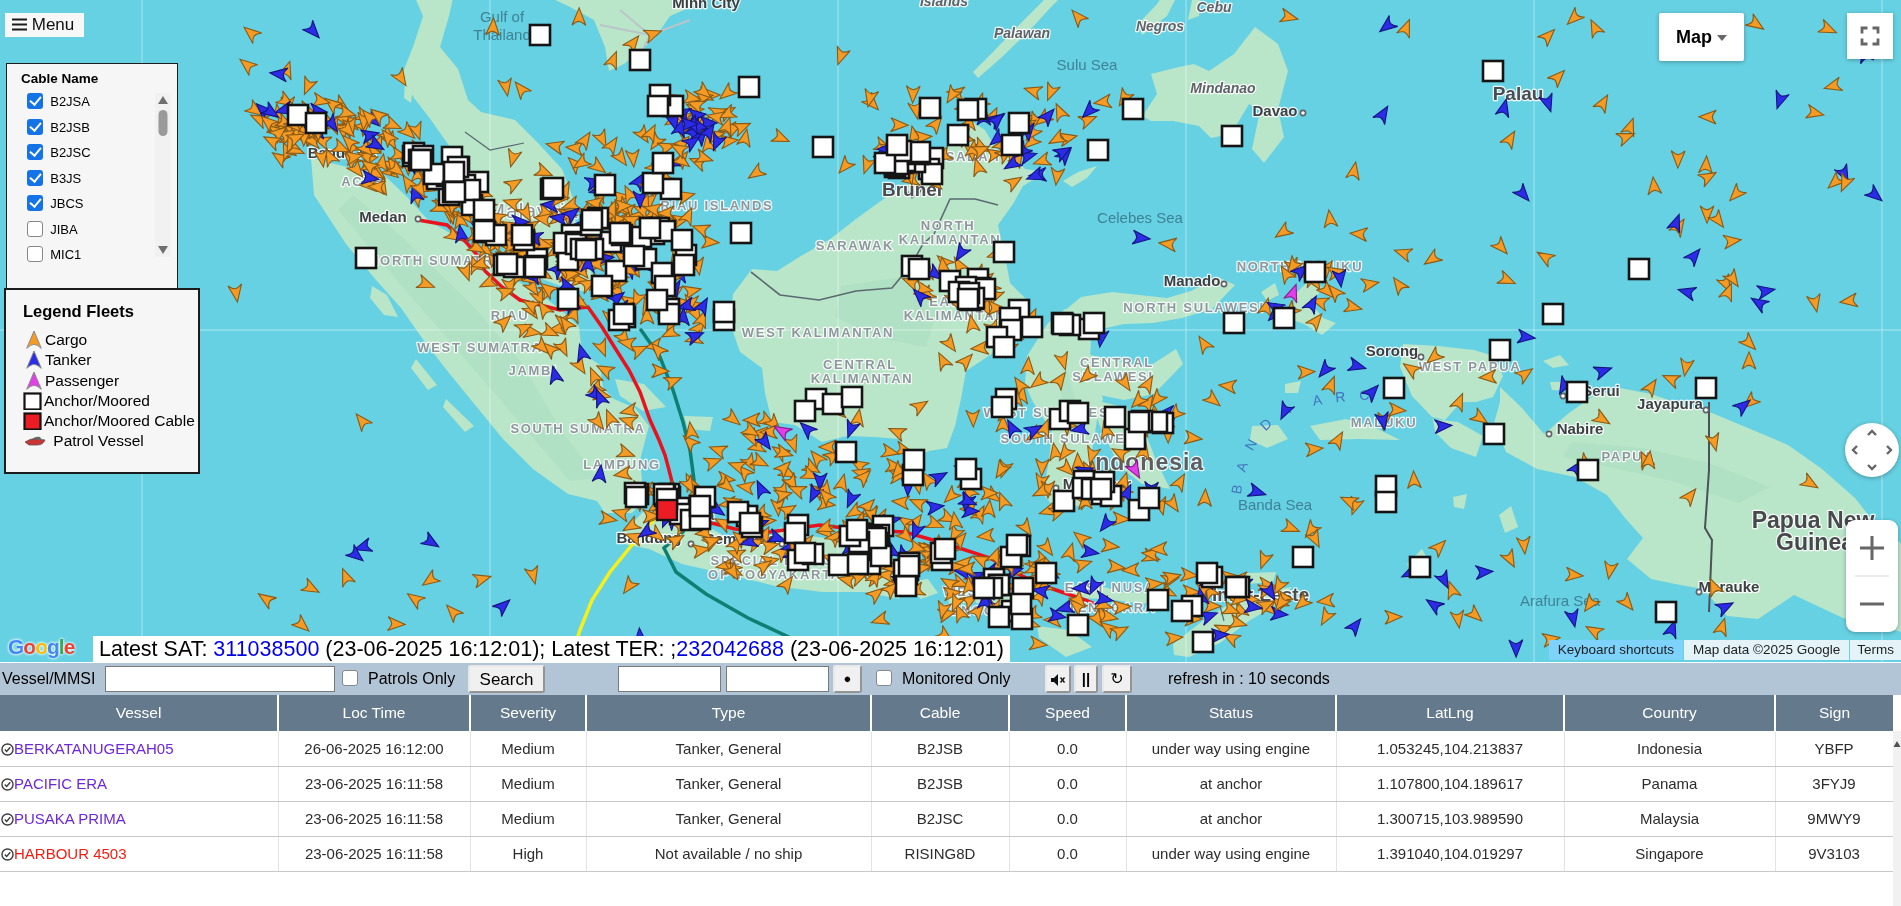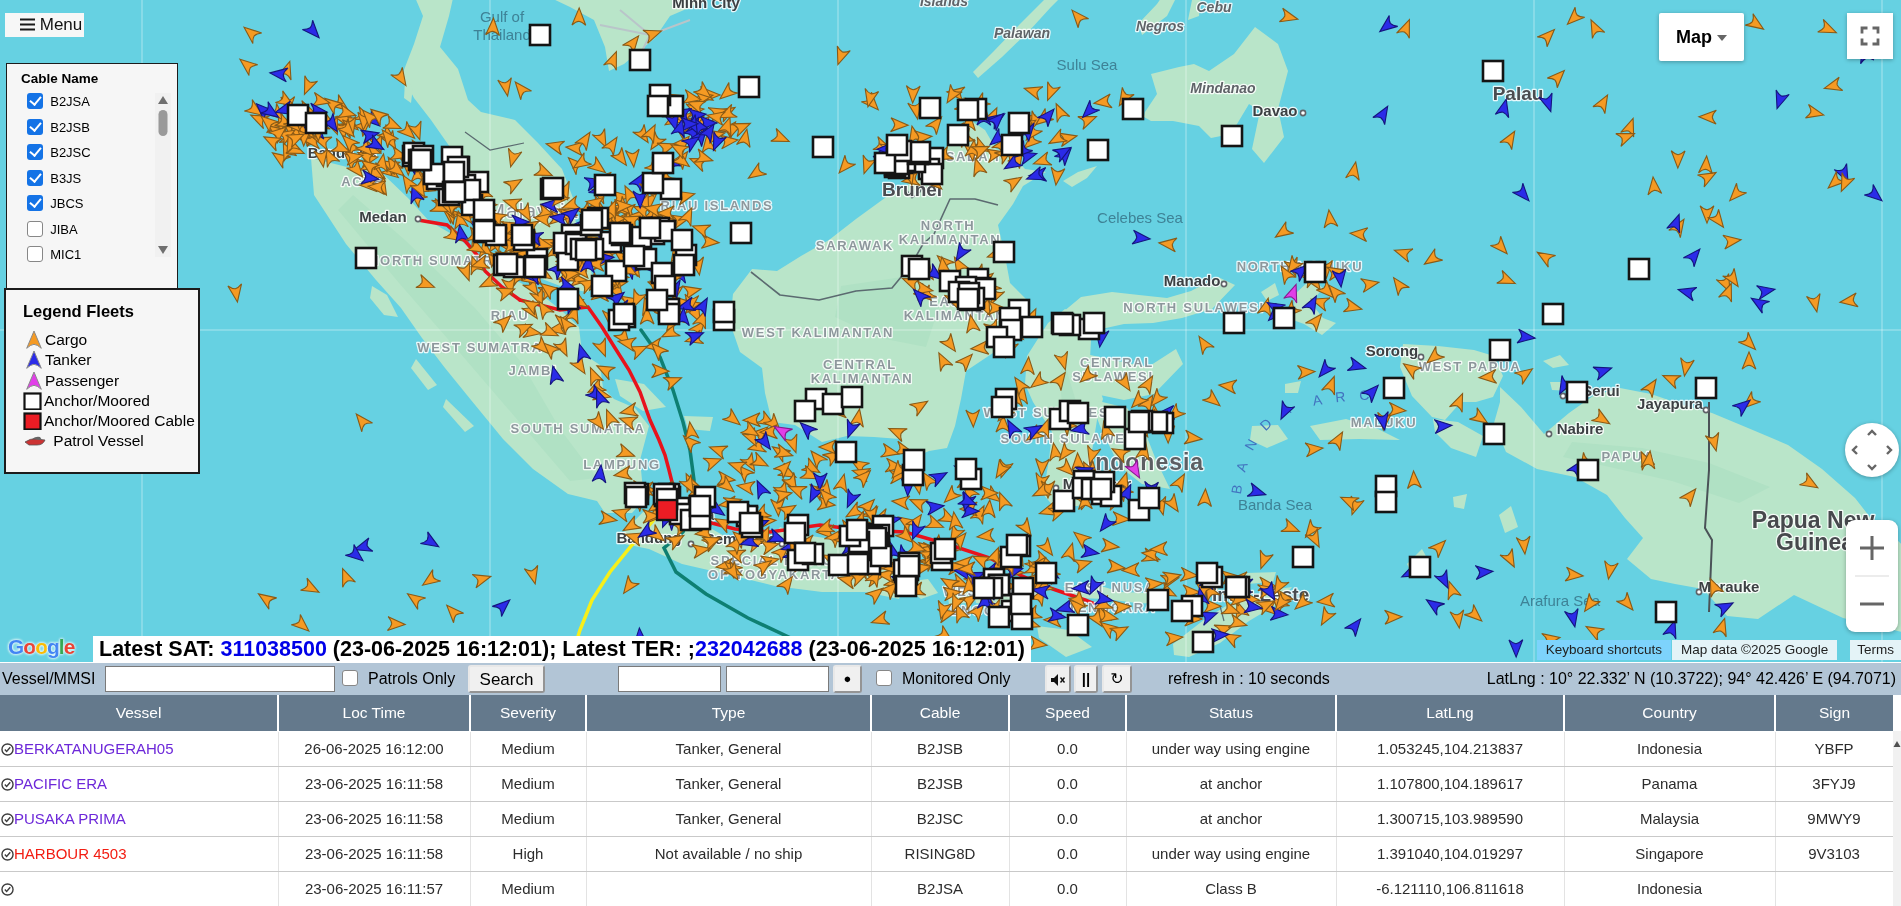--- a/index.html
+++ b/index.html
@@ -1649,21 +1649,21 @@
 <use href="#q" class="w" x="1207" y="573"></use>
 <use href="#q" class="w" x="1236" y="587"></use>
 <use href="#q" class="w" x="1046" y="573"></use>
 <use href="#q" class="w" x="1004" y="252"></use>
 <use href="#q" class="w" x="316" y="123"></use>
 <use href="#q" class="w" x="1553" y="314"></use>
 <use href="#q" class="w" x="682" y="240"></use>
 <use href="#q" class="w" x="1386" y="502"></use>
 </svg>
 
-<div style="position:absolute;left:5px;top:13px;width:79px;height:24px;background:#f7f7f7;font-size:17px;color:#111;line-height:24px;padding-left:15px">
+<div style="position:absolute;left:5px;top:13px;width:79px;height:24px;background:#f7f7f7;font-size:17px;color:#111;line-height:24px;padding-left:7px">
 <svg width="15" height="13" style="vertical-align:-1px">
         <rect width="15" height="2" y="0.5" fill="#1a1a1a"></rect>
         <rect width="15" height="2" y="5.5" fill="#1a1a1a"></rect>
         <rect width="15" height="2" y="10.5" fill="#1a1a1a"></rect>
       </svg> Menu</div>
 
 <div class="panel" style="left:6px;top:63px;width:172px;height:243px;border-width:1.5px;font-size:13px">
 <div style="font-weight:bold;font-size:13.5px;padding:7px 0 2px 14px">Cable Name</div>
 <div style="position:absolute;left:20px;top:25px;line-height:25.5px">
 <div><span class="cbx on"></span>&nbsp;&nbsp;B2JSA</div>
@@ -1735,45 +1735,44 @@
           <path d="M26 16 v24 M14 28 h24"></path>
           <path d="M14 84 h24"></path>
         </g>
         <line x1="9" y1="56" x2="43" y2="56" stroke="#e6e6e6" stroke-width="1.5"></line>
       </svg>
 </div>
 
 <div style="position:absolute;left:8px;top:635px;width:76px;height:25px;font-size:21px;font-weight:bold;letter-spacing:-1px;text-shadow:0 0 3px #fff,0 0 3px #fff">
 <span style="color:#4285F4">G</span><span style="color:#EA4335">o</span><span style="color:#FBBC05">o</span><span style="color:#4285F4">g</span><span style="color:#34A853">l</span><span style="color:#EA4335">e</span></div>
 
-<div style="position:absolute;left:93px;top:636px;height:26px;background:#fff;font-size:21.5px;font-weight:bold;color:#000;line-height:26px;padding:0 6px;white-space:nowrap">Latest SAT: <span style="color:#0000e8">311038500</span> (23-06-2025 16:12:01); Latest TER: ;<span style="color:#0000e8">232042688</span> (23-06-2025 16:12:01)</div>
+<div style="position:absolute;left:93px;top:636px;height:26px;background:#fff;font-size:21.5px;font-weight:normal;color:#000;line-height:26px;padding:0 6px;white-space:nowrap">Latest SAT: <span style="color:#0000e8">311038500</span> (23-06-2025 16:12:01); Latest TER: ;<span style="color:#0000e8">232042688</span> (23-06-2025 16:12:01)</div>
 
 <div style="position:absolute;right:0;top:642px;height:20px;font-size:13.5px;color:#222">
-<span style="background:#7dd3fc;padding:2px 9px 3px">Keyboard shortcuts</span><span style="background:#e4f3f7;padding:2px 9px 3px;margin-left:1px">Map data ©2025 Google</span><span style="background:#e4f3f7;padding:2px 7px 3px;margin-left:13px">Terms</span></div>
+<span style="background:#7dd3fc;padding:2px 9px 3px">Keyboard shortcuts</span><span style="background:#e4f3f7;padding:2px 9px 3px;margin-left:1px">Map data ©2025 Google</span><span style="background:#e4f3f7;padding:2px 7px 3px;margin-left:1px">Terms</span></div>
 </div>
 
 <div id="toolbar">
 <span style="position:absolute;left:2px;top:7px">Vessel/MMSI</span>
 <span class="tin" style="left:105px;width:230px"></span>
 <span class="cbx off" style="position:absolute;left:342px;top:7px"></span>
 <span style="position:absolute;left:368px;top:7px">Patrols Only</span>
 <span class="tbtn" style="left:468px;width:77px;font-size:17px;line-height:25px">Search</span>
 <span class="tin" style="left:618px;width:103px"></span>
 <span class="tin" style="left:726px;width:103px"></span>
 <span class="tbtn" style="left:833px;width:29px;line-height:23px;font-size:13px">●</span>
 <span class="cbx off" style="position:absolute;left:876px;top:7px"></span>
 <span style="position:absolute;left:902px;top:7px">Monitored Only</span>
 <span class="tbtn" style="left:1045px;width:26px;line-height:23px"><svg width="16" height="14">
         <path d="M1 5 h3 l4 -4 v12 l-4 -4 h-3 z" fill="#111"></path>
         <path d="M10.5 4.5 l4 5 M14.5 4.5 l-4 5" stroke="#111" stroke-width="1.4"></path>
       </svg></span>
 <span class="tbtn" style="left:1074px;width:24px;line-height:24px;font-size:15px;font-weight:bold">||</span>
 <span class="tbtn" style="left:1102px;width:30px;line-height:24px;font-size:16px">↻</span>
 <span style="position:absolute;left:1168px;top:7px">refresh in : 10 seconds</span>
-<span style="position:absolute;right:5px;top:7px">LatLng : 10° 22.332’ N (10.3722); 94° 42.426’ E (94.7071)</span>
 </div>
 
 <table>
 <colgroup>
       <col style="width:278px">
       <col style="width:192px">
       <col style="width:116px">
       <col style="width:285px">
       <col style="width:138px">
       <col style="width:117px">
@@ -1848,31 +1847,16 @@
         <td>23-06-2025 16:11:58</td>
         <td>High</td>
         <td>Not available / no ship</td>
         <td>RISING8D</td>
         <td>0.0</td>
         <td>under way using engine</td>
         <td>1.391040,104.019297</td>
         <td>Singapore</td>
         <td>9V3103</td>
       </tr>
-<tr>
-        <td class="v"><svg class="ticon" width="13" height="13" viewBox="0 0 15 15">
-            <circle cx="7.5" cy="7.5" r="6.4" fill="none" stroke="#3d3d3d" stroke-width="1.6"></circle>
-            <path d="M4.4 7.6 l2.1 2.1 l4.2 -4.8" fill="none" stroke="#3d3d3d" stroke-width="1.6"></path>
-          </svg><span class="gn"></span></td>
-        <td>23-06-2025 16:11:57</td>
-        <td>Medium</td>
-        <td></td>
-        <td>B2JSA</td>
-        <td>0.0</td>
-        <td>Class B</td>
-        <td>-6.121110,106.811618</td>
-        <td>Indonesia</td>
-        <td></td>
-      </tr>
 </tbody>
   </table>
 <div style="position:absolute;left:1893px;top:731px;width:8px;height:175px;background:#f1f1f1"><svg width="8" height="30">
       <polygon points="4,10 7.5,16 .5,16" fill="#505050"></polygon>
     </svg></div>
 </body></html>

